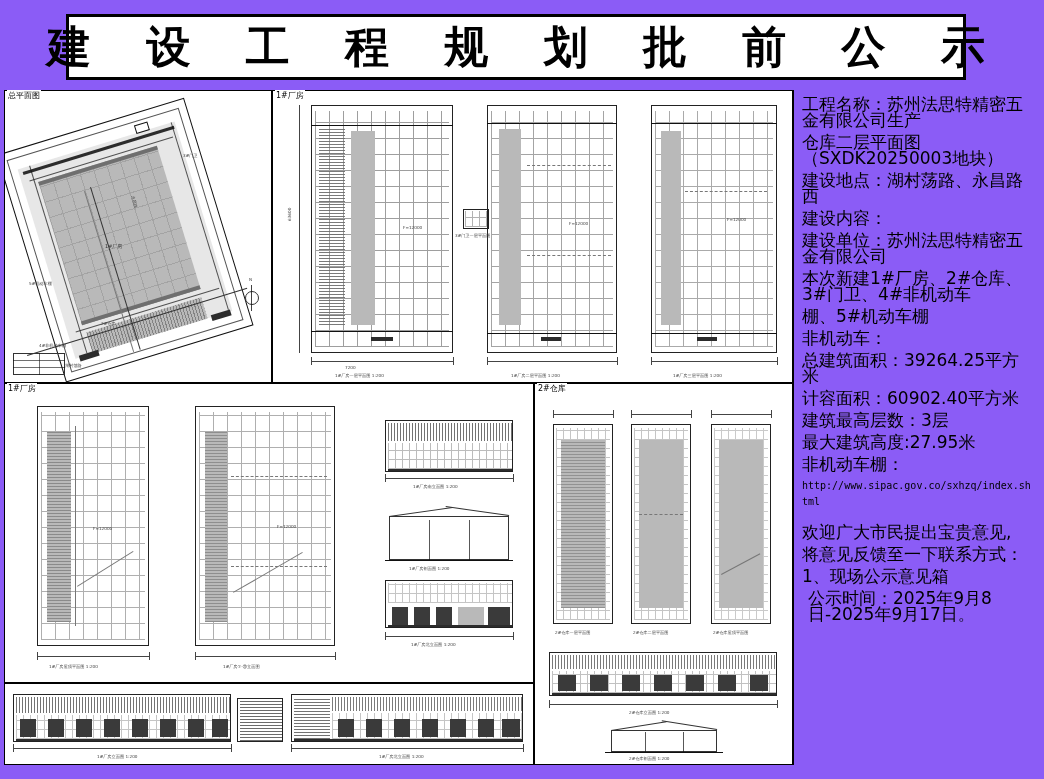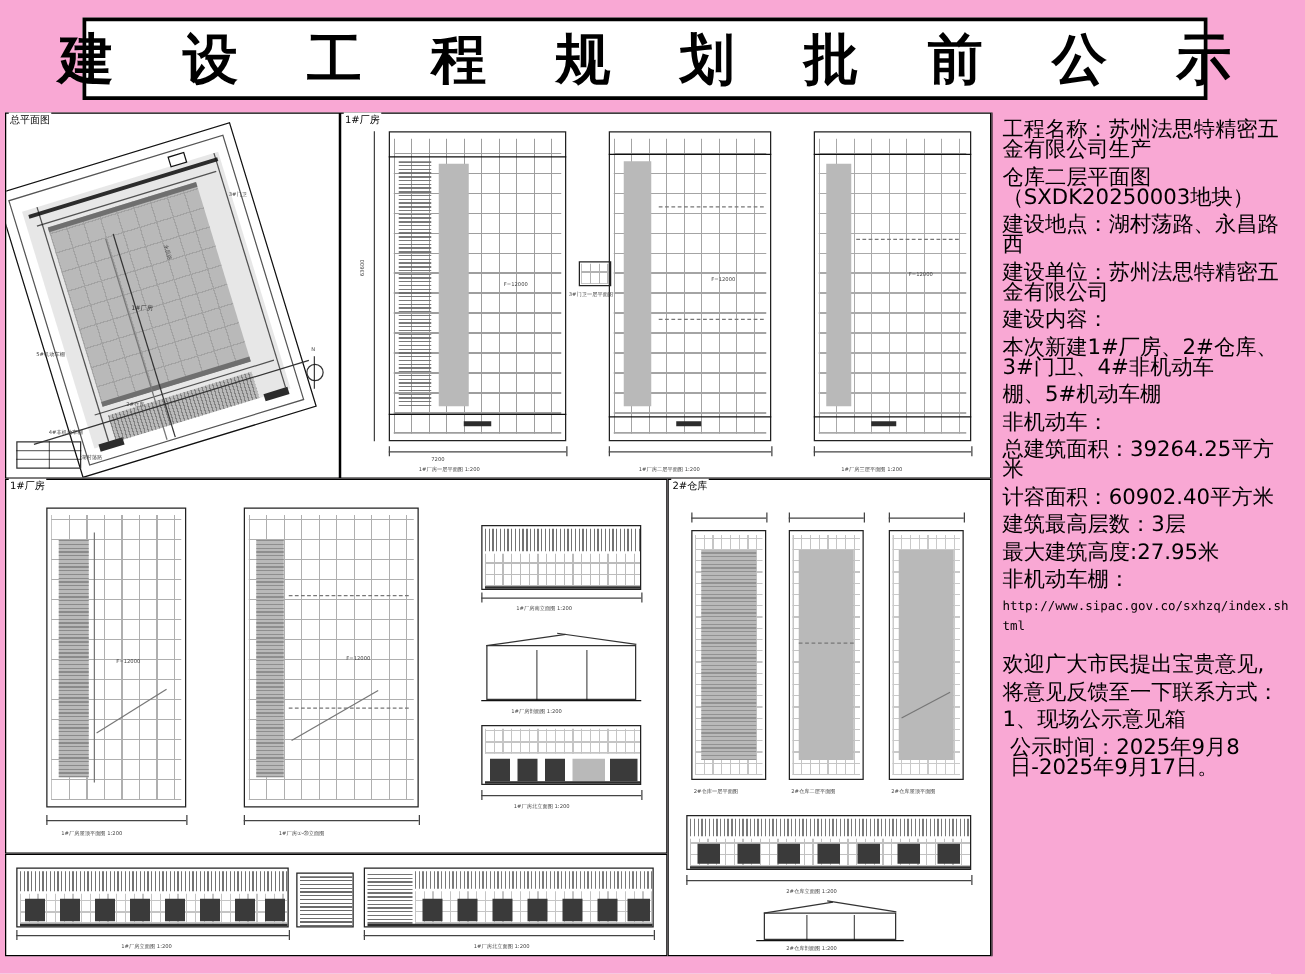--- a/index.html
+++ b/index.html
@@ -1,18 +1,18 @@
 <!DOCTYPE html>
 <html><head>
 <meta charset="utf-8">
 <style>
   html,body{margin:0;padding:0;background:#f2f2f2;}
   body{font-family:"Liberation Sans","DejaVu Sans",sans-serif;}
   #sheet{
-    position:relative;width:1044px;height:779px;background:#f9a8d4;
+    position:relative;width:1044px;height:779px;background:#8b5cf6;
     box-sizing:border-box;overflow:hidden;
   }
   
   .title-box{
     position:absolute;left:66px;top:14px;width:900px;height:66px;
     border:3px solid #000;box-sizing:border-box;background:#fff;
     display:flex;align-items:center;justify-content:center;
   }
   .title-box .t{
     font-family:"DejaVu Sans",sans-serif;
@@ -81,22 +81,22 @@
 <div id="sheet">
 
   <div class="title-box">
     <span class="t">建 设 工 程 规 划 批 前 公 示</span>
   </div>
 
   <div class="info-panel">
     <p>工程名称：苏州法思特精密五金有限公司生产</p>
     <p>仓库二层平面图（SXDK20250003地块）</p>
     <p>建设地点：湖村荡路、永昌路西</p>
+    <p>建设内容：</p>
     <p>建设单位：苏州法思特精密五金有限公司</p>
-    <p>建设内容：</p>
     <p>本次新建1#厂房、2#仓库、3#门卫、4#非机动车</p>
     <p>棚、5#机动车棚</p>
     <p>非机动车：</p>
     <p>总建筑面积：39264.25平方米</p>
     <p>计容面积：60902.40平方米</p>
     <p>建筑最高层数：3层</p>
     <p>最大建筑高度:27.95米</p>
     <p>非机动车棚：</p>
     <p class="mono">http://www.sipac.gov.co/sxhzq/index.shtml</p>
     <p class="gap">欢迎广大市民提出宝贵意见,</p>

